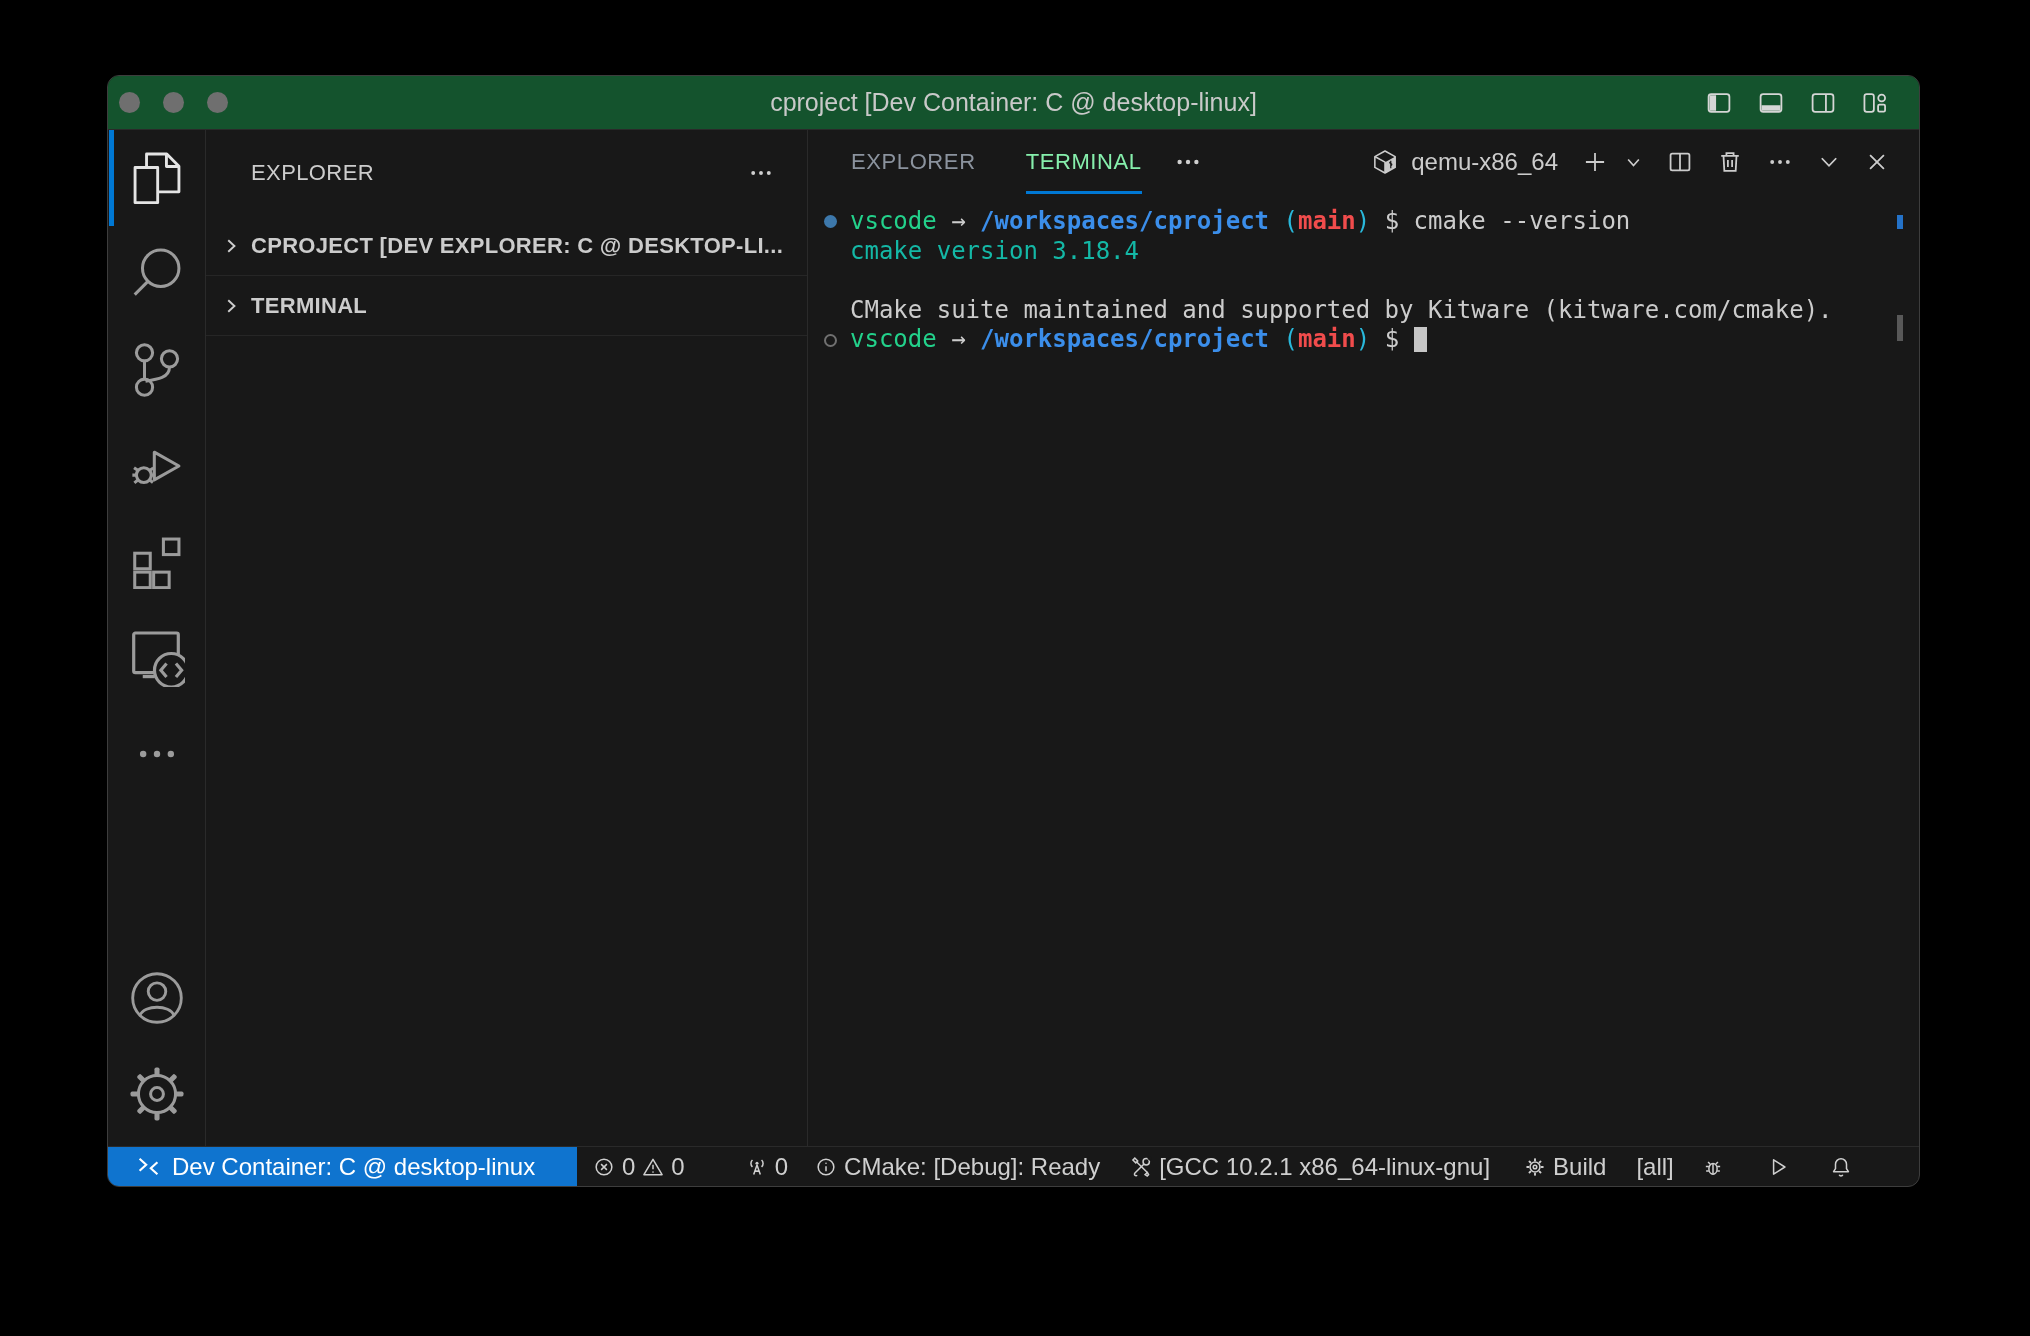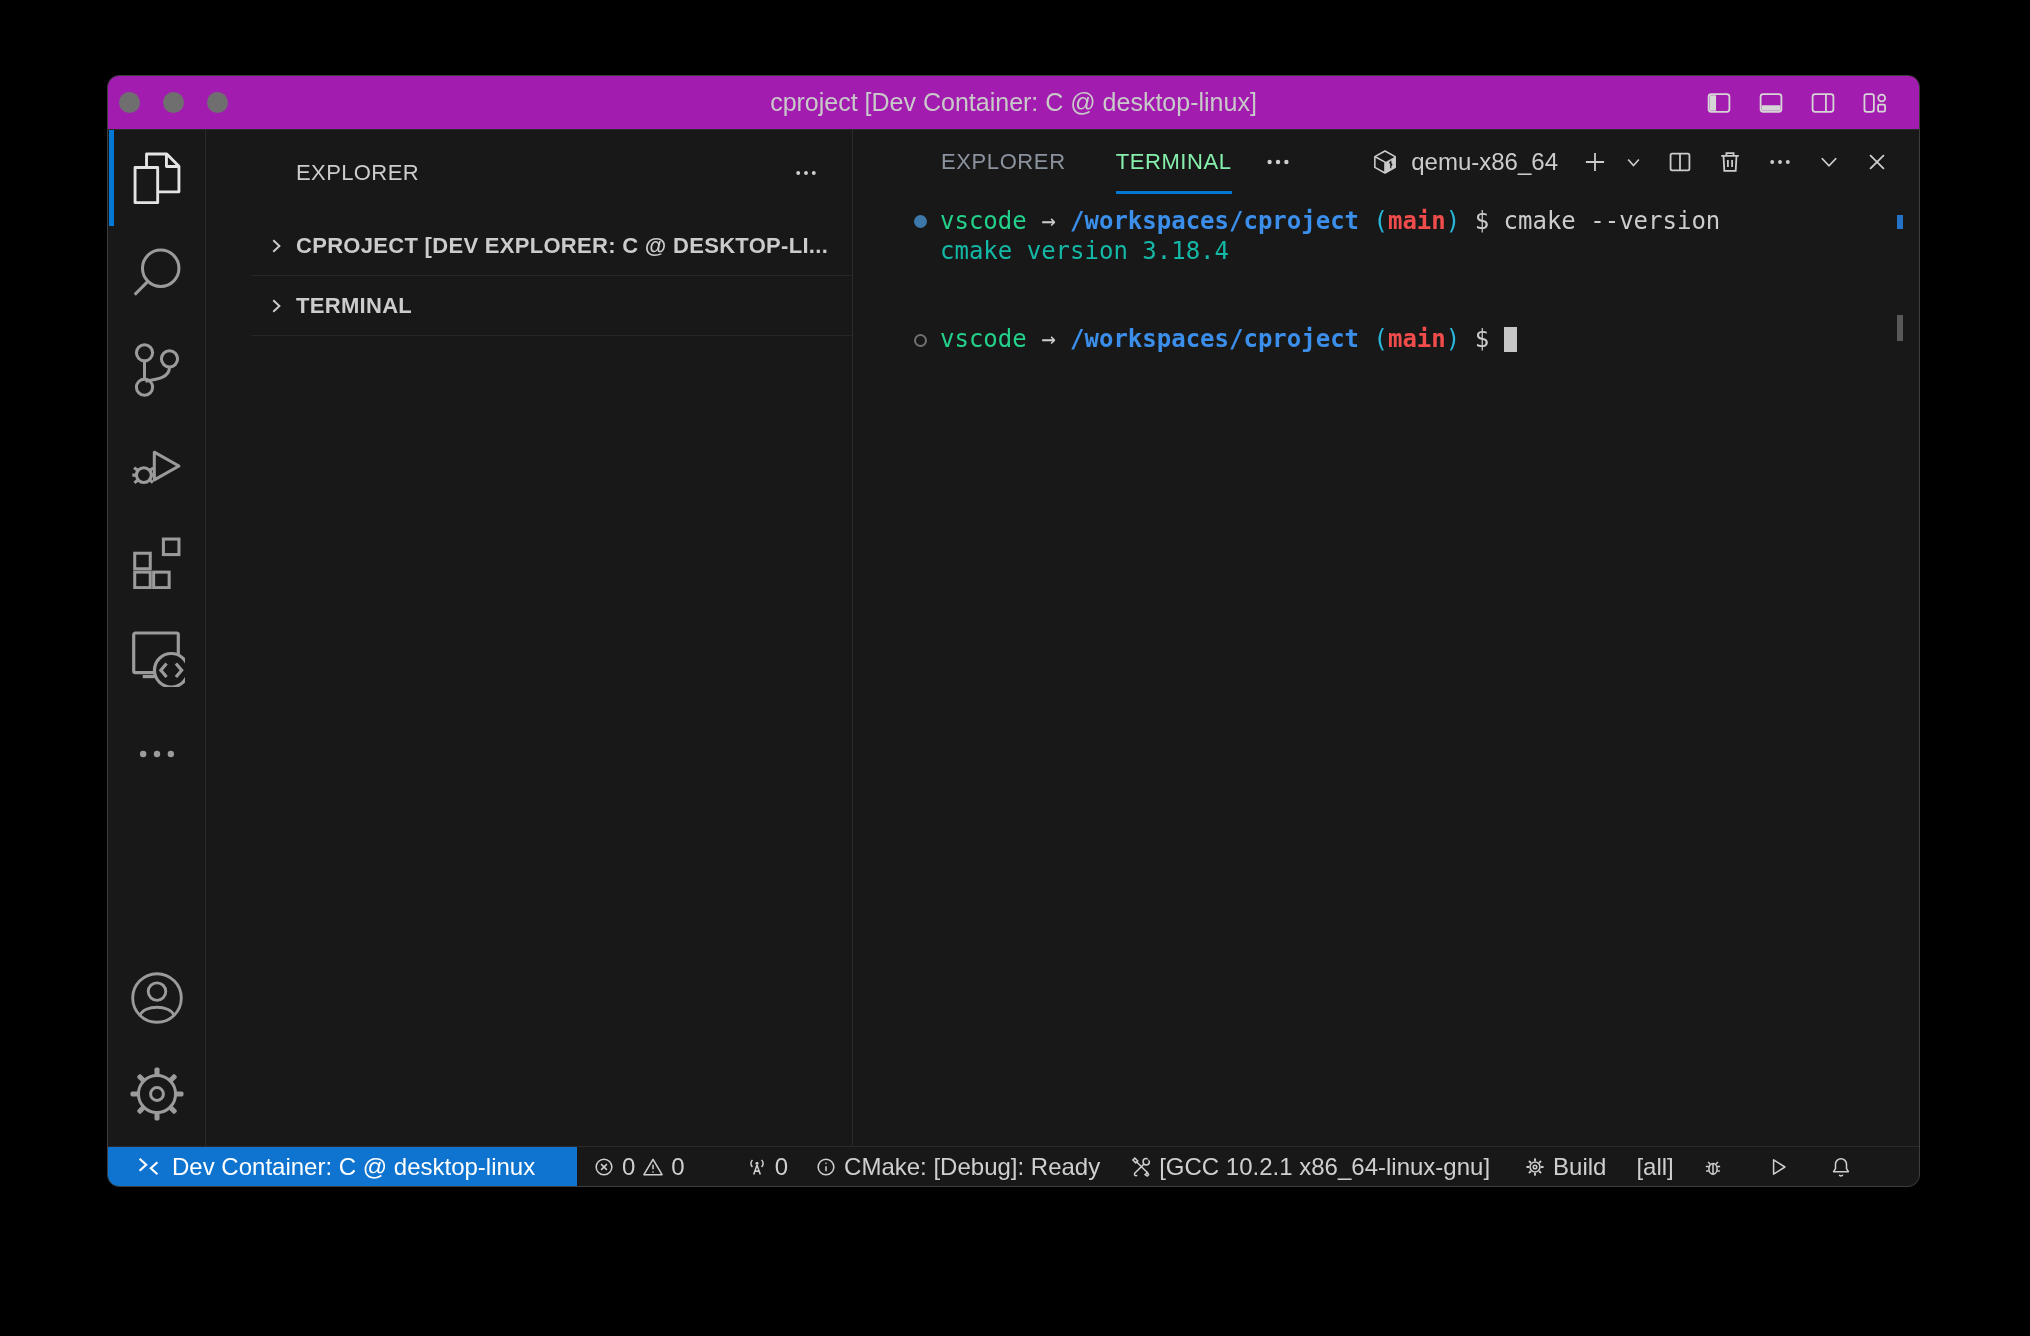--- a/index.html
+++ b/index.html
@@ -1,25 +1,25 @@
 <!DOCTYPE html>
 <html><head>
 <meta charset="utf-8">
 <style>
   * { margin:0; padding:0; box-sizing:border-box; }
   html,body { width:2030px; height:1336px; background:#000; font-family:"Liberation Sans",sans-serif; overflow:hidden; }
   .window { position:absolute; left:107px; top:75px; width:1813px; height:1112px; background:#181818; border:1px solid #3d3d3d; border-radius:12px; overflow:hidden; display:flex; flex-direction:column; }
-  .titlebar { height:54px; background:#a21caf; border-bottom:1px solid #2a2a2a; position:relative; flex:none; display:flex; align-items:center; justify-content:center; }
+  .titlebar { height:54px; background:#14532d; border-bottom:1px solid #2a2a2a; position:relative; flex:none; display:flex; align-items:center; justify-content:center; }
   .traffic { position:absolute; left:11px; top:0; height:100%; display:flex; align-items:center; gap:23px; }
   .tl { width:21px; height:21px; border-radius:50%; background:#6f6f6f; }
   .title { font-size:25px; color:#c9c9c9; }
   .layout-icons { position:absolute; right:31px; top:0; height:100%; display:flex; align-items:center; gap:26px; }
   .layout-icons svg { display:block; }
 
-  .main { flex:1; display:flex; min-height:0;gap:45px; }
+  .main { flex:1; display:flex; min-height:0; }
   .activitybar { width:98px; border-right:1px solid #2a2a2a; display:flex; flex-direction:column; align-items:center; flex:none; }
   .ab-item { width:97px; height:96px; display:flex; align-items:center; justify-content:center; position:relative; color:#9b9b9b; }
   .ab-item svg { display:block; }
   .ab-item.active { color:#e4e4e4; }
   .ab-item.active::before { content:''; position:absolute; left:1px; top:0; width:5px; height:96px; background:#0078d4; }
   .ab-spacer { flex:1; }
   .ab-item.gear { margin-bottom:4px; }
 
   .sidebar { width:602px; border-right:1px solid #2a2a2a; display:flex; flex-direction:column; font-size:22px; color:#cccccc; flex:none; }
   .sb-header { height:86px; display:flex; align-items:center; justify-content:space-between; padding:0 33px 0 45px; letter-spacing:0.4px; flex:none; }
@@ -250,20 +250,21 @@
           <div class="t-line">
             <span class="t-gutter"></span>
             <span class="t-text"><span style="color: #14b8a6;">cmake version 3.18.4</span></span>
           </div>
           <div class="t-line">
             <span class="t-gutter"></span>
             <span class="t-text"></span>
           </div>
           <div class="t-line">
             <span class="t-gutter"></span>
+            <span class="t-text"><span style="color: rgb(204, 204, 204);">CMake suite maintained and supported by Kitware (kitware.com/cmake).</span></span>
           </div>
           <div class="t-line">
             <span class="t-gutter">
               <span class="t-dot hollow"></span>
             </span>
             <span class="t-text"><span style="color: rgb(35, 209, 139);">vscode</span><span style="color: rgb(204, 204, 204);"> → </span><span class="b" style="color: rgb(59, 142, 234);">/workspaces/cproject</span><span style="color: rgb(204, 204, 204);"> </span><span style="color: rgb(41, 184, 219);">(</span><span class="b" style="color: rgb(241, 76, 76);">main</span><span style="color: rgb(41, 184, 219);">)</span><span style="color: rgb(204, 204, 204);"> $ </span><span class="t-cursor"></span></span>
           </div>
         </div>
       <div class="mark-blue"></div>
       <div class="mark-gray"></div>

